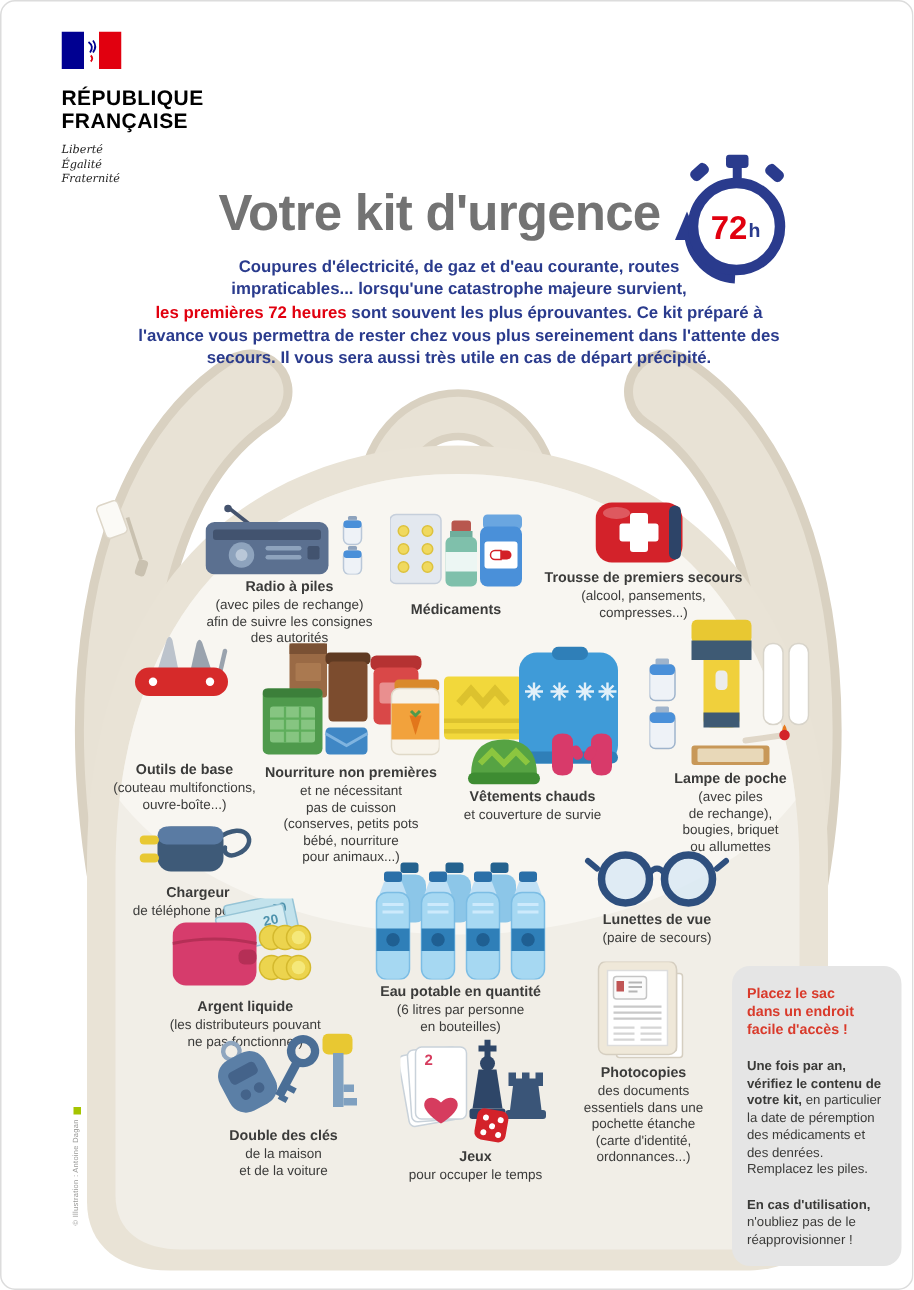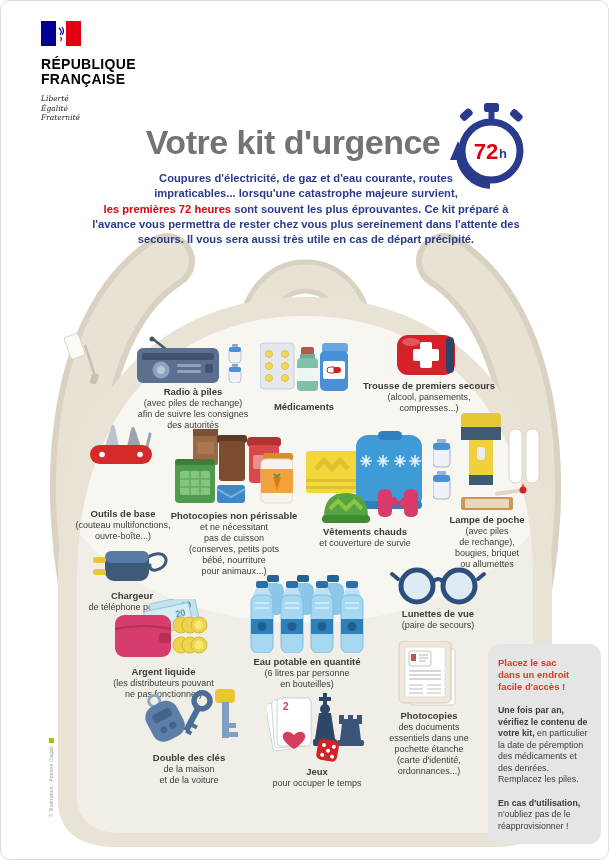--- a/index.html
+++ b/index.html
@@ -200,30 +200,30 @@
       <path d="M5 52 h30 M5 60 h30 M15 44 v24 M25 44 v24" stroke="#5fae5c" stroke-width="1.5"></path>
       <rect x="42" y="58" width="28" height="18" rx="3" fill="#3f87c5"></rect>
       <path d="M42 62 l14 8 14 -8" stroke="#7fb4e0" stroke-width="2" fill="none"></path>
       <rect x="88" y="26" width="30" height="8" rx="3" fill="#d98a2b"></rect>
       <rect x="86" y="32" width="32" height="44" rx="5" fill="#f7f3ea" stroke="#e0d9c8"></rect>
       <rect x="86" y="42" width="32" height="24" fill="#f2a23c"></rect>
       <path d="M102 63 L98 50 L106 50 Z" fill="#e2761b"></path>
       <path d="M99 47 l3 3 3 -3" stroke="#4f9a4c" stroke-width="2" fill="none"></path>
     </svg>
     <div class="cap">
-        <div class="cap-title">Photocopies non périssable</div>
+        <div class="cap-title">Nourriture non premières</div>
         <div class="cap-sub">et ne nécessitant
 pas de cuisson
 (conserves, petits pots
 bébé, nourriture
 pour animaux...)</div>
       </div>
   </div>
 
-  <div class="item" style="left:298px;top:430px;width:132px;">
+  <div class="item" style="left:288px;top:430px;width:132px;">
     <svg width="118" height="92" viewBox="0 0 118 92">
       <rect x="0" y="20" width="52" height="42" rx="3" fill="#f2d83b"></rect>
       <path d="M10 38 l8 -9 8 9 8 -9 8 9" stroke="#dcc22e" stroke-width="5" fill="none"></path>
       <rect x="0" y="48" width="52" height="3" fill="#dcc22e"></rect>
       <rect x="0" y="55" width="52" height="3" fill="#dcc22e"></rect>
       <rect x="50" y="4" width="66" height="74" rx="12" fill="#3f9bd8"></rect>
       <rect x="72" y="0" width="24" height="9" rx="4.5" fill="#2f7fb8"></rect>
       <rect x="50" y="70" width="66" height="8" rx="4" fill="#2f7fb8"></rect>
       <path d="M60 24 v12 M54 30 h12 M56 26 l8 8 M64 26 l-8 8" stroke="#ffffff" stroke-width="1.6" opacity="0.85"></path>
       <path d="M77 24 v12 M71 30 h12 M73 26 l8 8 M81 26 l-8 8" stroke="#ffffff" stroke-width="1.6" opacity="0.85"></path>

